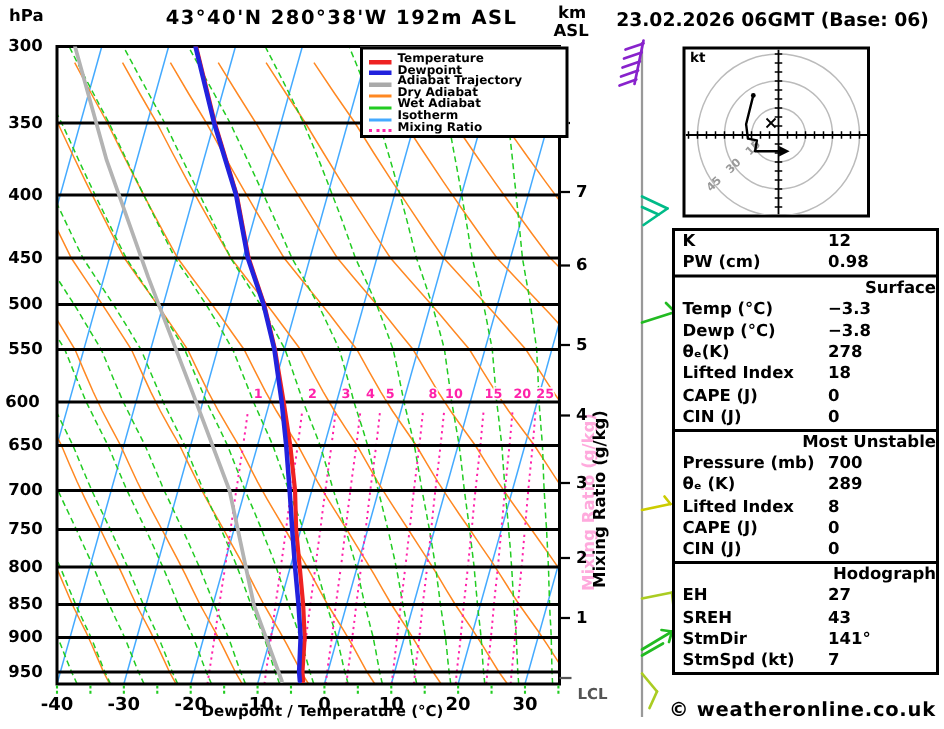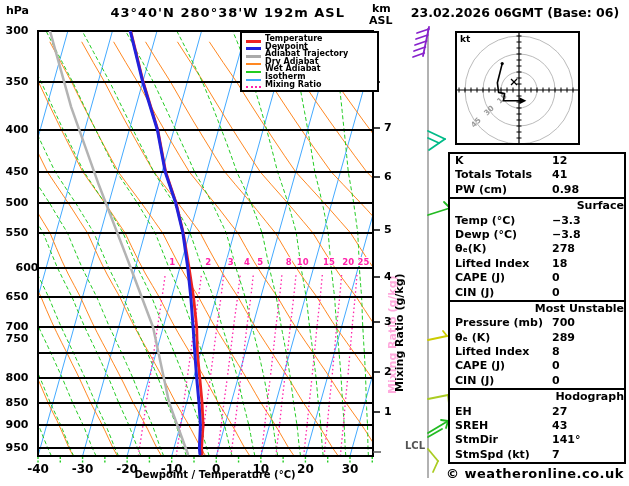--- a/index.html
+++ b/index.html
@@ -330,24 +330,20 @@
       </svg>
   </div>
 
   <div id="datatable" class="abs">
       <div class="tsection">
         <div class="trow">
           <span class="tlabel">K</span>
           <span class="tval">12</span>
         </div>
         <div class="trow">
-          <span class="tlabel">Totals Totals</span>
-          <span class="tval">41</span>
-        </div>
-        <div class="trow">
           <span class="tlabel">PW (cm)</span>
           <span class="tval">0.98</span>
         </div>
       </div>
       <div class="tsection">
         <div class="thead">Surface</div>
         <div class="trow">
           <span class="tlabel">Temp (°C)</span>
           <span class="tval">−3.3</span>
         </div>
@@ -416,30 +412,30 @@
       </div>
     </div>
 
   <div id="labels-layer">
       <div class="plabel" style="left: 2px; top: 24px;">300</div>
       <div class="plabel" style="left: 2px; top: 75px;">350</div>
       <div class="plabel" style="left: 2px; top: 123px;">400</div>
       <div class="plabel" style="left: 2px; top: 165px;">450</div>
       <div class="plabel" style="left: 2px; top: 196px;">500</div>
       <div class="plabel" style="left: 2px; top: 226px;">550</div>
-      <div class="plabel" style="left: 12px; top: 261px;">600</div>
+      <div class="plabel" style="left: 0; top: 261px;">600</div>
       <div class="plabel" style="left: 2px; top: 290px;">650</div>
       <div class="plabel" style="left: 2px; top: 320px;">700</div>
-      <div class="plabel" style="left: 2px; top: 332px;">750</div>
+      <div class="plabel" style="left: 2px; top: 346px;">750</div>
       <div class="plabel" style="left: 2px; top: 371px;">800</div>
       <div class="plabel" style="left: 2px; top: 396px;">850</div>
       <div class="plabel" style="left: 2px; top: 418px;">900</div>
       <div class="plabel" style="left: 2px; top: 441px;">950</div>
       <div class="kmlabel" style="left: 384px; top: 121px;">7</div>
       <div class="kmlabel" style="left: 384px; top: 170px;">6</div>
       <div class="kmlabel" style="left: 384px; top: 223px;">5</div>
       <div class="kmlabel" style="left: 384px; top: 270px;">4</div>
       <div class="kmlabel" style="left: 384px; top: 315px;">3</div>
       <div class="kmlabel" style="left: 384px; top: 365px;">2</div>
       <div class="kmlabel" style="left: 384px; top: 405px;">1</div>
-      <div class="kmlabel" id="lcl-label" style="left: 385px; top: 440px; color: rgb(85, 85, 85); font-size: 10px; margin-left: 20px;">LCL</div>
+      <div class="kmlabel" id="lcl-label" style="left: 385px; top: 458px; color: rgb(85, 85, 85); font-size: 10px;">LCL</div>
     </div>
 </div>
 
 </body></html>

